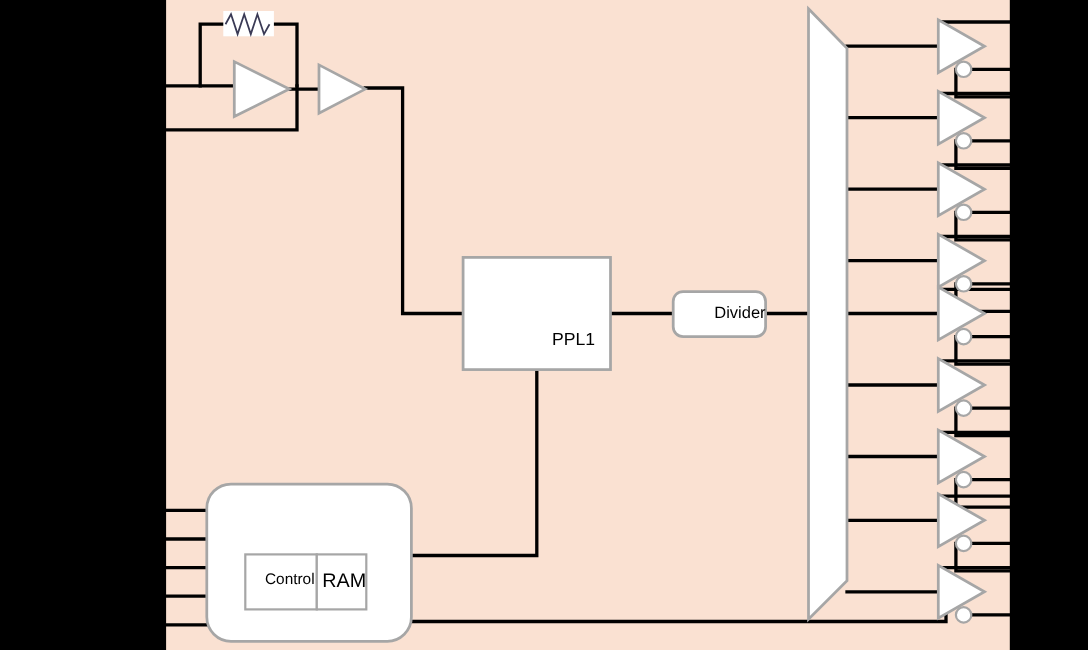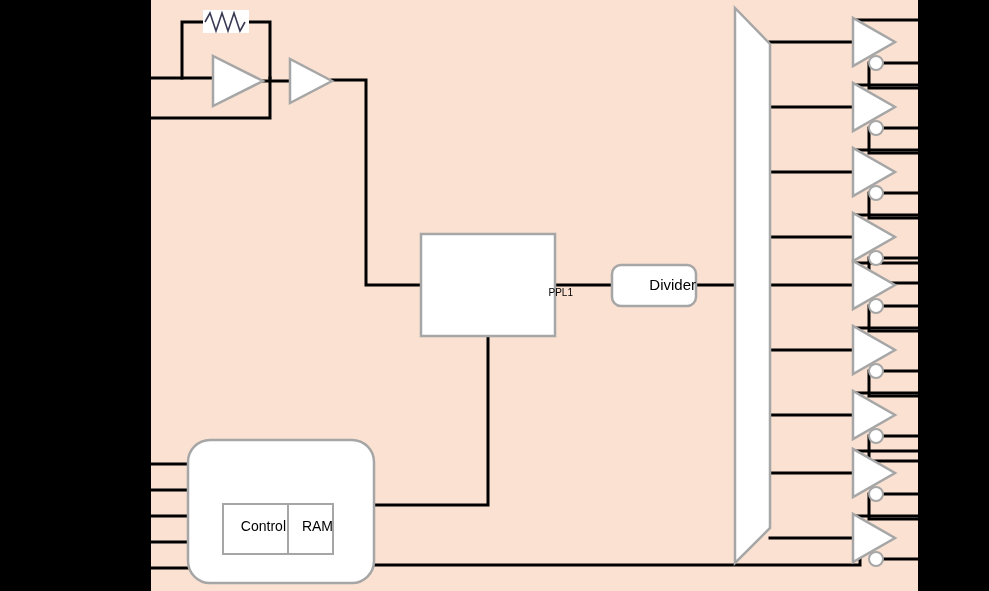--- a/index.html
+++ b/index.html
@@ -39,38 +39,38 @@
   .lbl {
     position: absolute;
     color: #000000;
     font-weight: normal;
     text-align: right;
     white-space: pre;
     line-height: 1.18;
     pointer-events: none;
   }
   .lbl-ppl1 {
-    left: 439px; top: 263px; width: 134px;
-    font-size: 10px;
+    left: 407px; top: 263px; width: 134px;
+    font-size: 16px;
   }
   .lbl-divider {
     left: 612px; top: 276px; width: 84px;
     font-size: 15px;
   }
   .lbl-cm {
     left: 188px; top: 474px; width: 186px;
     font-size: 16px;
   }
   .lbl-control {
     left: 224px; top: 518px; width: 62px;
     font-size: 14px;
   }
   .lbl-ram {
     left: 289px; top: 518px; width: 44px;
-    font-size: 14px;
+    font-size: 18px;
   }
 </style>
 </head>
 <body>
 
 <div id="stage">
 
   <div id="diagram-canvas"></div>
 
   <svg class="layer" viewBox="0 0 989 591" xmlns="http://www.w3.org/2000/svg">

